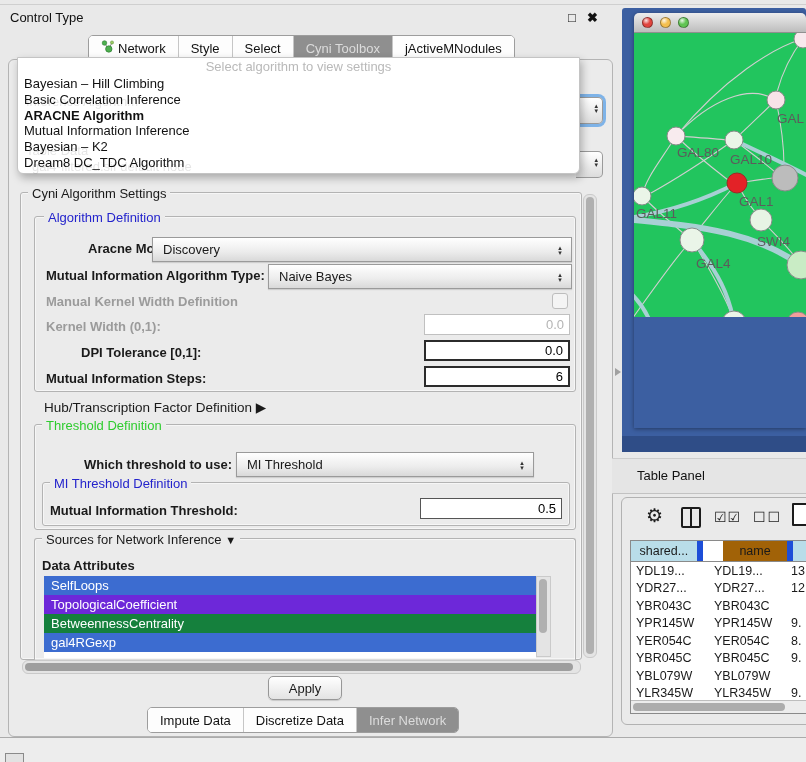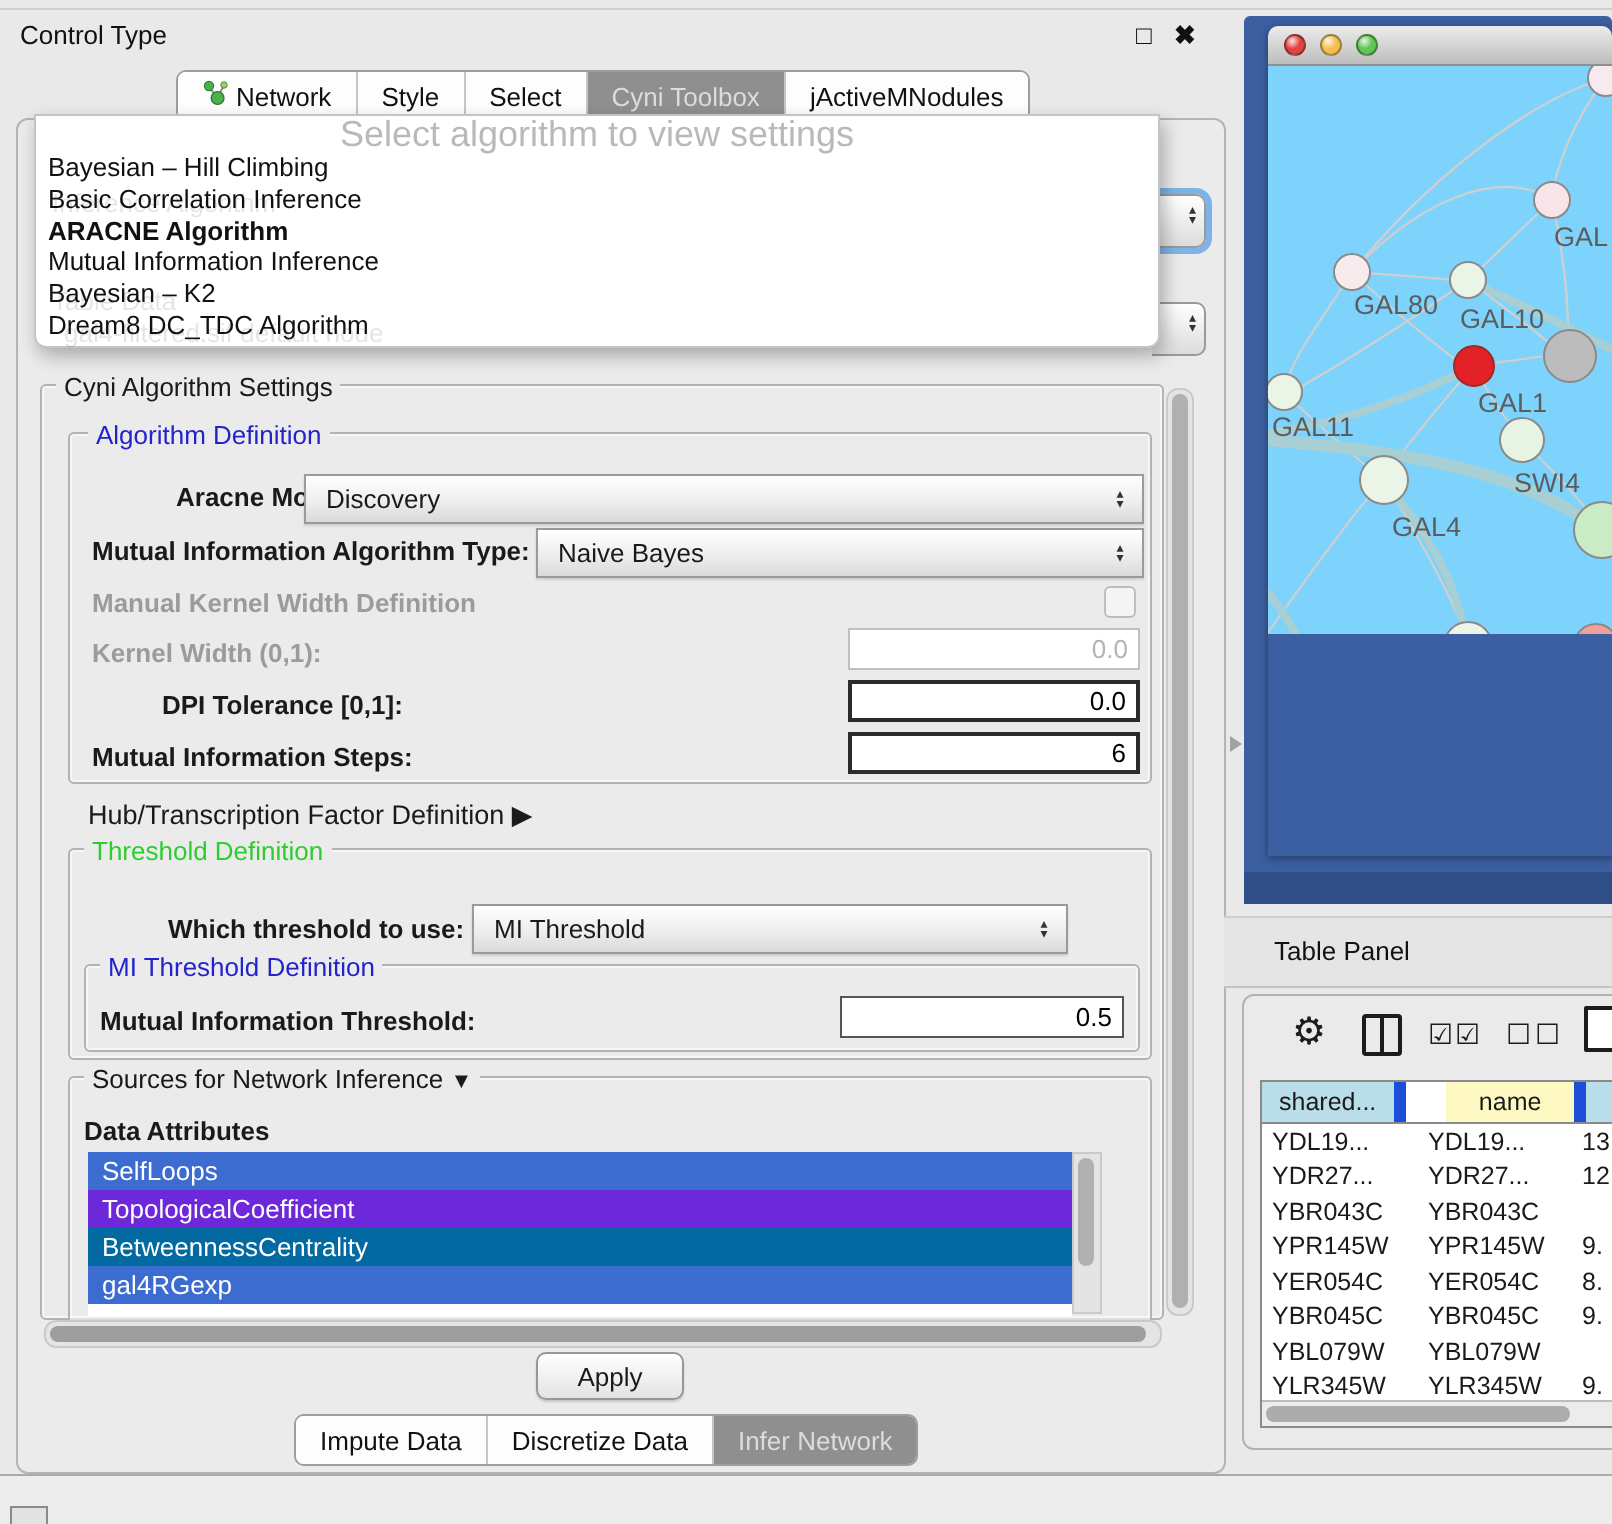--- a/index.html
+++ b/index.html
@@ -41,21 +41,21 @@
          text-align:right;padding:0 5px;background:#fff;box-sizing:border-box;}
   .field.strong{border:2px solid #2b2b2b;}
   .field.weak{border:1px solid #c0c0c0;color:#b4b4b4;}
   .field.mid{border:1.5px solid #555;}
   .cb{position:absolute;width:14px;height:14px;border:1px solid #bdbdbd;border-radius:3px;background:#f4f4f4;}
 
   
   .dropdown{position:absolute;left:17px;top:57px;width:561px;height:115px;background:#fff;
             border:1px solid #c4c4c4;border-radius:0 0 6px 6px;box-shadow:2px 4px 9px rgba(0,0,0,.28);
             z-index:30;}
-  .dd-hint{height:18px;line-height:18px;text-align:center;color:#b9b9b9;font-size:18px;}
+  .dd-hint{height:18px;line-height:18px;text-align:center;color:#b9b9b9;font-size:13px;}
   .dd-item{height:15.8px;line-height:15.8px;font-size:13px;padding-left:6px;color:#111;}
   .dd-item.bold{font-weight:bold;}
   .ghost{position:absolute;font-size:13px;color:#000;opacity:.10;pointer-events:none;}
   .g0{left:8px;top:36px;} .g1{left:8px;top:85px;} .g2{left:14px;top:101px;}
 
   
   .remnant{position:absolute;height:25px;width:26px;background:linear-gradient(#fff,#dcdcdc);
            border:1px solid #9a9a9a;border-left:none;border-radius:0 5px 5px 0;z-index:5;}
   .remnant.focus{box-shadow:0 0 0 3px #7eb3e8;}
   .remnant .steppers{position:absolute;right:4px;top:5px;display:flex;flex-direction:column;
@@ -82,21 +82,21 @@
 
   
   .net-frame{position:absolute;left:622px;top:8px;width:184px;height:444px;background:#3c5fa1;border-radius:3px;}
   .net-frame .shade{position:absolute;left:0;bottom:0;width:100%;height:16px;background:#2f4d87;}
   .net-win{position:absolute;left:634px;top:13px;width:172px;height:415px;border-radius:5px 5px 0 0;overflow:hidden;
            box-shadow:0 1px 4px rgba(0,0,0,.4);}
   .net-titlebar{height:19px;background:linear-gradient(#ececec,#bdbdbd);border-bottom:1px solid #909090;
                 display:flex;align-items:center;padding-left:8px;gap:7px;}
   .light{width:11px;height:11px;border-radius:50%;border:1px solid rgba(0,0,0,.35);box-sizing:border-box;
          background-image:radial-gradient(circle at 35% 28%,rgba(255,255,255,.85),rgba(255,255,255,0) 45%);}
-  .net-canvas{position:relative;width:172px;height:284px;background:#7dd3fc;overflow:hidden;}
+  .net-canvas{position:relative;width:172px;height:284px;background:#22c55e;overflow:hidden;}
   .net-canvas svg{position:absolute;left:0;top:0;}
 
   
   .tp-bar{position:absolute;left:612px;top:458px;width:194px;height:34px;background:#e5e5e5;
           border-top:1px solid #cdcdcd;border-bottom:1px solid #c2c2c2;}
   .tp-title{position:absolute;left:25px;top:9px;font-size:13px;color:#111;}
   .tp-panel{position:absolute;left:621px;top:497px;width:200px;height:226px;border:1px solid #b2b2b2;
             border-radius:6px;background:#eaeaea;}
   .tp-toolbar-ico{position:absolute;color:#1c1c1c;}
   .gear{left:646px;top:504px;font-size:19px;}
@@ -234,21 +234,21 @@
 
   <div class="group" style="left:34px;top:538px;width:540px;height:121px;border-bottom:none;border-radius:3px 3px 0 0;"></div>
   <span class="gtitle" style="left:42px;top:532px;">
     <span>Sources for Network Inference</span> <span style="font-size:11px;">▼</span>
   </span>
   <span class="lbl b" style="left:42px;top:558px;">Data Attributes</span>
 
   <div class="srclist" id="srcList">
       <div class="src-item" style="background: rgb(60, 108, 208);">SelfLoops</div>
       <div class="src-item" style="background: #6d28d9;">TopologicalCoefficient</div>
-      <div class="src-item" style="background: #0369a1;">BetweennessCentrality</div>
+      <div class="src-item" style="background: #15803d;">BetweennessCentrality</div>
       <div class="src-item" style="background: rgb(60, 108, 208);">gal4RGexp</div>
     </div>
   <div class="vtrack" style="left:536px;top:576px;width:13px;height:79px;border-radius:0;">
     <div class="vthumb" style="left:2px;top:2px;width:8px;height:54px;"></div>
   </div>
 
   <div class="htrack" style="left:22px;top:660px;width:557px;height:12px;">
     <div class="hthumb" style="left:2px;top:1.5px;width:548px;height:8px;"></div>
   </div>
 
@@ -350,21 +350,21 @@
   <span class="tp-toolbar-ico gear">⚙</span>
   <span class="tp-toolbar-ico split-ico"></span>
   <span class="tp-toolbar-ico checks">☑☑</span>
   <span class="tp-toolbar-ico unchecks">☐☐</span>
   <span class="tp-toolbar-ico doc-ico"></span>
 
   <div class="tbl">
     <div class="tbl-inner">
       <div class="thead" id="thRow">
           <div class="th c0" style="background: rgb(185, 221, 233);">shared...</div>
-          <div class="th c1" style="background: #fef9c3; margin-left: 20px;">name</div>
+          <div class="th c1" style="background: #a16207; margin-left: 20px;">name</div>
           <div class="th c2" style="background: rgb(185, 221, 233);"></div>
         </div>
       <div id="tbody">
           <div class="tr">
             <div class="td c0">YDL19...</div>
             <div class="td c1">YDL19...</div>
             <div class="td c2">13</div>
           </div>
           <div class="tr">
             <div class="td c0">YDR27...</div>

